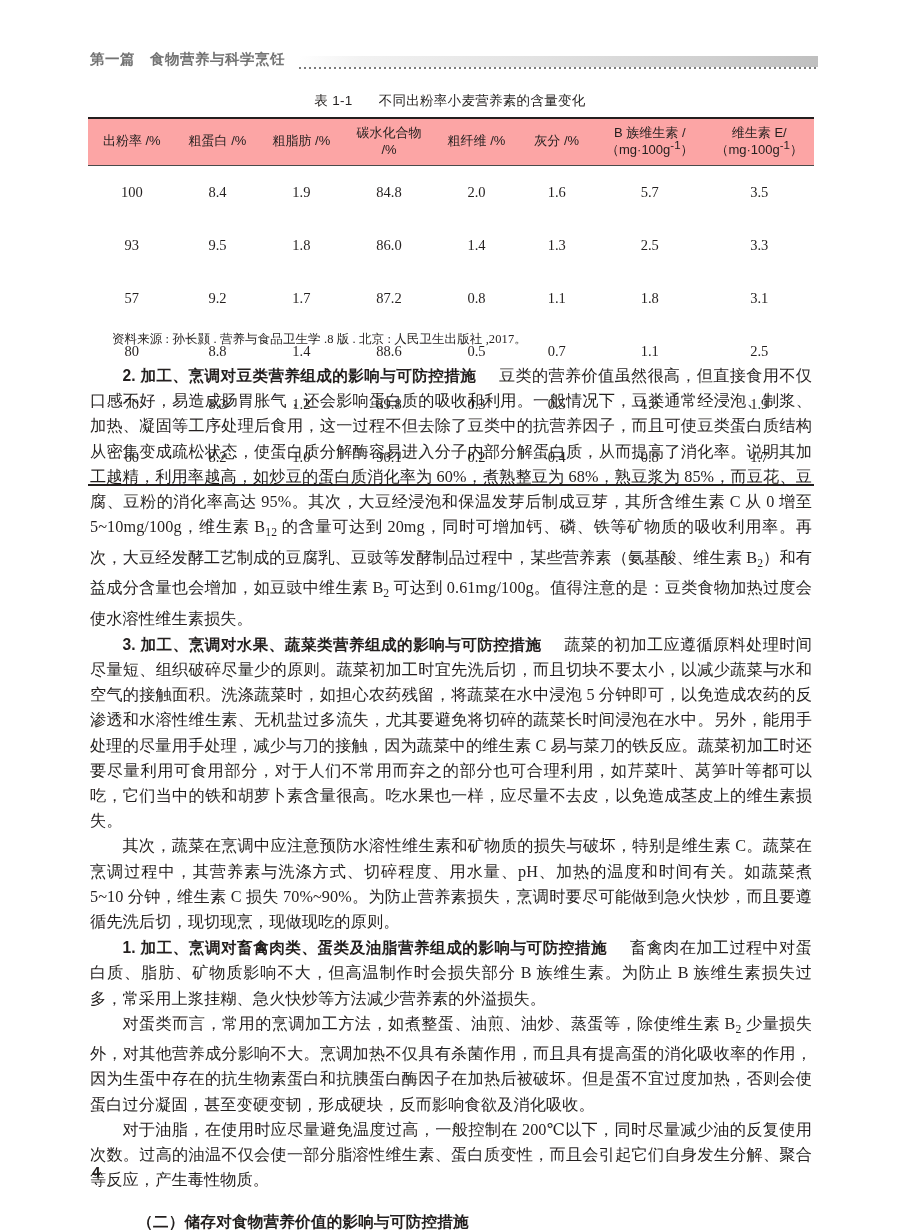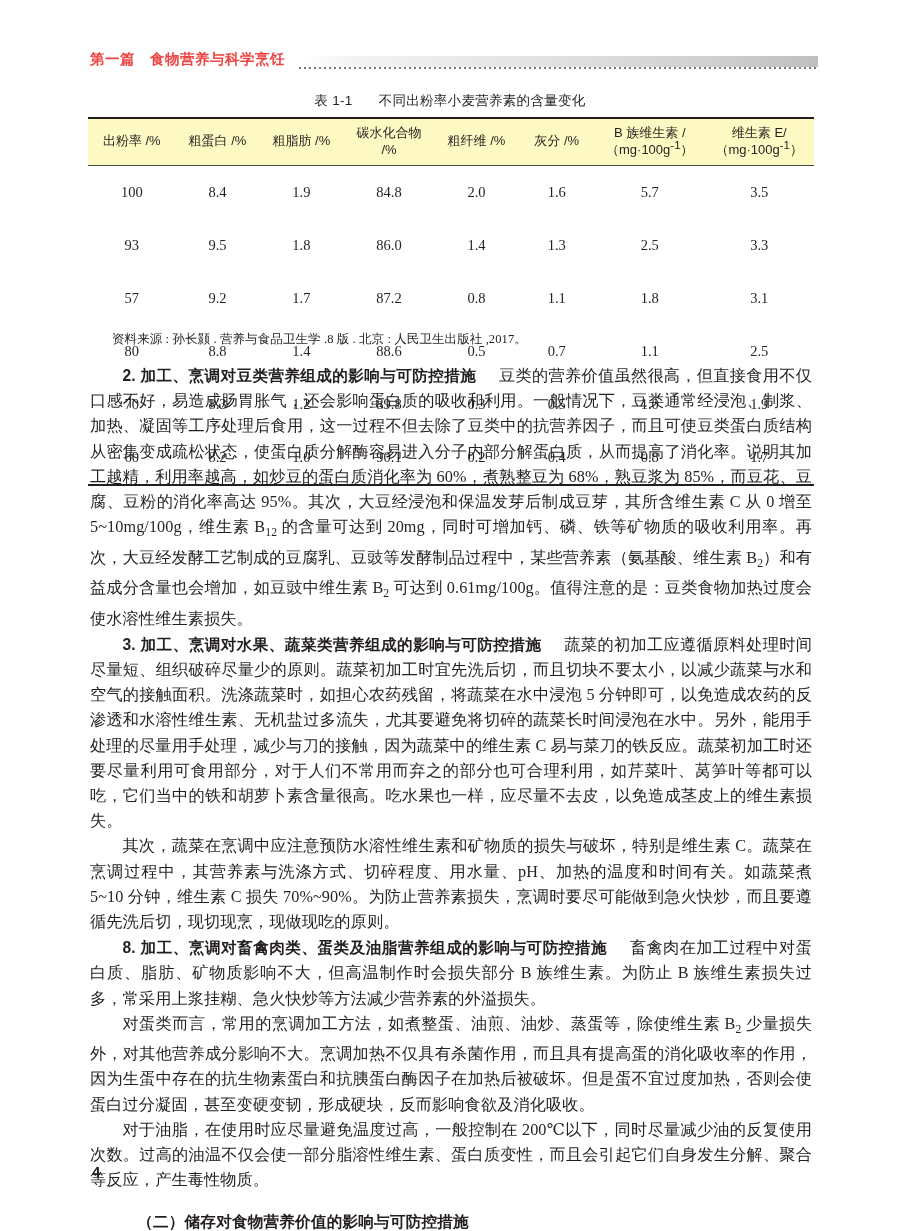--- a/index.html
+++ b/index.html
@@ -34,21 +34,21 @@
     height: 26px;
     display: flex;
     align-items: flex-end;
   }
   .runhead-title {
     font-family: "Liberation Sans", "DejaVu Sans", sans-serif;
     font-weight: bold;
     font-size: 14.5px;
     letter-spacing: 0.5px;
     white-space: nowrap;
-    color: #ef4444;
+    color: #737373;
     padding-bottom: 1px;
   }
   .runhead-rule {
     flex: 1 1 auto;
     margin-left: 14px;
     height: 14px;
     position: relative;
   }
   .runhead-rule .band {
     position: absolute;
@@ -79,21 +79,21 @@
 
   .data-table {
     position: absolute;
     top: 117px;
     left: 88px;
     width: 726px;
     border-collapse: collapse;
     font-size: 13.5px;
   }
   .data-table thead tr {
-    background: #fef9c3;
+    background: #fca5a5;
   }
   .data-table thead th {
     font-family: "Liberation Sans", "DejaVu Sans", sans-serif;
     font-weight: normal;
     font-size: 13px;
     color: #231f1e;
     padding: 6px 2px 7px 2px;
     text-align: center;
     vertical-align: middle;
     line-height: 1.28;
@@ -286,21 +286,21 @@
   <div class="table-source">资料来源 : 孙长颢 . 营养与食品卫生学 .8 版 . 北京 : 人民卫生出版社 ,2017。</div>
 
   <div class="body">
 
     <p class="para"><span class="lead">2. 加工、烹调对豆类营养组成的影响与可防控措施</span><span class="lead-gap"></span><span>豆类的营养价值虽然很高，但直接食用不仅口感不好，易造成肠胃胀气，还会影响蛋白质的吸收和利用。一般情况下，豆类通常经浸泡、制浆、加热、凝固等工序处理后食用，这一过程不但去除了豆类中的抗营养因子，而且可使豆类蛋白质结构从密集变成疏松状态，使蛋白质分解酶容易进入分子内部分解蛋白质，从而提高了消化率。说明其加工越精，利用率越高，如炒豆的蛋白质消化率为 60%，煮熟整豆为 68%，熟豆浆为 85%，而豆花、豆腐、豆粉的消化率高达 95%。其次，大豆经浸泡和保温发芽后制成豆芽，其所含维生素 C 从 0 增至 5~10mg/100g，维生素 B</span><sub>12</sub><span> 的含量可达到 20mg，同时可增加钙、磷、铁等矿物质的吸收利用率。再次，大豆经发酵工艺制成的豆腐乳、豆豉等发酵制品过程中，某些营养素（氨基酸、维生素 B</span><sub>2</sub><span>）和有益成分含量也会增加，如豆豉中维生素 B</span><sub>2</sub><span> 可达到 0.61mg/100g。值得注意的是：豆类食物加热过度会使水溶性维生素损失。</span></p>
 
     <p class="para"><span class="lead">3. 加工、烹调对水果、蔬菜类营养组成的影响与可防控措施</span><span class="lead-gap"></span><span>蔬菜的初加工应遵循原料处理时间尽量短、组织破碎尽量少的原则。蔬菜初加工时宜先洗后切，而且切块不要太小，以减少蔬菜与水和空气的接触面积。洗涤蔬菜时，如担心农药残留，将蔬菜在水中浸泡 5 分钟即可，以免造成农药的反渗透和水溶性维生素、无机盐过多流失，尤其要避免将切碎的蔬菜长时间浸泡在水中。另外，能用手处理的尽量用手处理，减少与刀的接触，因为蔬菜中的维生素 C 易与菜刀的铁反应。蔬菜初加工时还要尽量利用可食用部分，对于人们不常用而弃之的部分也可合理利用，如芹菜叶、莴笋叶等都可以吃，它们当中的铁和胡萝卜素含量很高。吃水果也一样，应尽量不去皮，以免造成茎皮上的维生素损失。</span></p>
 
     <p class="para">其次，蔬菜在烹调中应注意预防水溶性维生素和矿物质的损失与破坏，特别是维生素 C。蔬菜在烹调过程中，其营养素与洗涤方式、切碎程度、用水量、pH、加热的温度和时间有关。如蔬菜煮 5~10 分钟，维生素 C 损失 70%~90%。为防止营养素损失，烹调时要尽可能做到急火快炒，而且要遵循先洗后切，现切现烹，现做现吃的原则。</p>
 
-    <p class="para"><span class="lead">8. 加工、烹调对畜禽肉类、蛋类及油脂营养组成的影响与可防控措施</span><span class="lead-gap"></span><span>畜禽肉在加工过程中对蛋白质、脂肪、矿物质影响不大，但高温制作时会损失部分 B 族维生素。为防止 B 族维生素损失过多，常采用上浆挂糊、急火快炒等方法减少营养素的外溢损失。</span></p>
+    <p class="para"><span class="lead">1. 加工、烹调对畜禽肉类、蛋类及油脂营养组成的影响与可防控措施</span><span class="lead-gap"></span><span>畜禽肉在加工过程中对蛋白质、脂肪、矿物质影响不大，但高温制作时会损失部分 B 族维生素。为防止 B 族维生素损失过多，常采用上浆挂糊、急火快炒等方法减少营养素的外溢损失。</span></p>
 
     <p class="para"><span>对蛋类而言，常用的烹调加工方法，如煮整蛋、油煎、油炒、蒸蛋等，除使维生素 B</span><sub>2</sub><span> 少量损失外，对其他营养成分影响不大。烹调加热不仅具有杀菌作用，而且具有提高蛋的消化吸收率的作用，因为生蛋中存在的抗生物素蛋白和抗胰蛋白酶因子在加热后被破坏。但是蛋不宜过度加热，否则会使蛋白过分凝固，甚至变硬变韧，形成硬块，反而影响食欲及消化吸收。</span></p>
 
     <p class="para">对于油脂，在使用时应尽量避免温度过高，一般控制在 200℃以下，同时尽量减少油的反复使用次数。过高的油温不仅会使一部分脂溶性维生素、蛋白质变性，而且会引起它们自身发生分解、聚合等反应，产生毒性物质。</p>
 
     <p class="subhead">（二）储存对食物营养价值的影响与可防控措施</p>
 
     <p class="para"><span class="lead">1. 对粮谷类营养组成的影响与可防控措施</span><span class="lead-gap"></span><span>谷物在一定条件下可以储存很长时间而质量不会发</span></p>
 
   </div>

